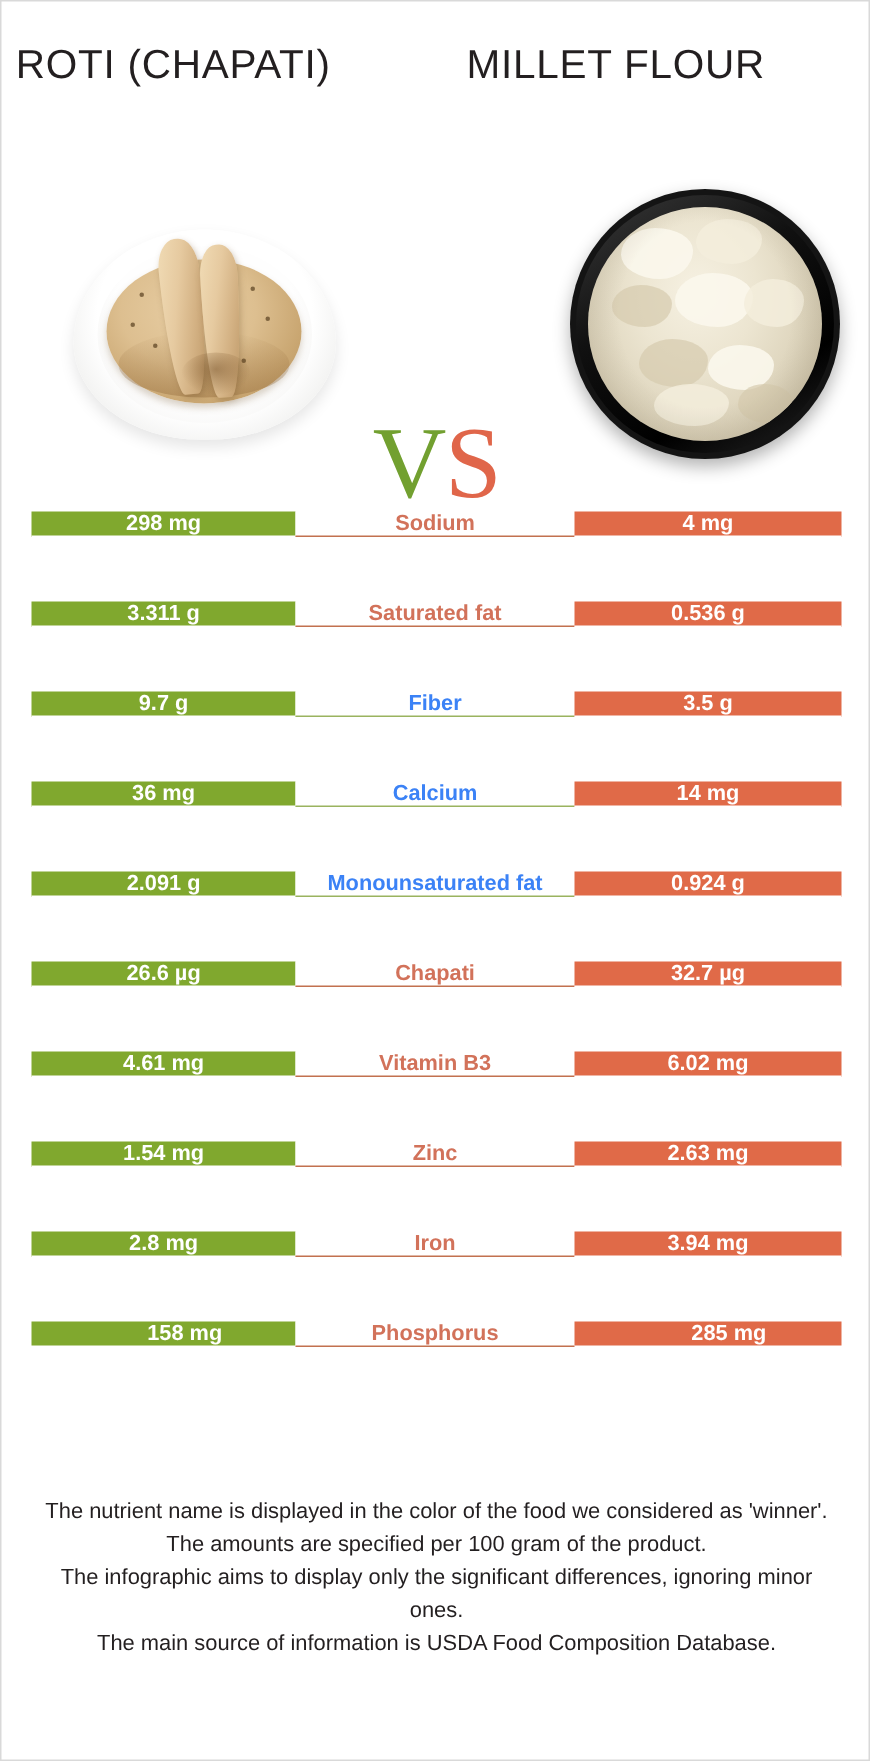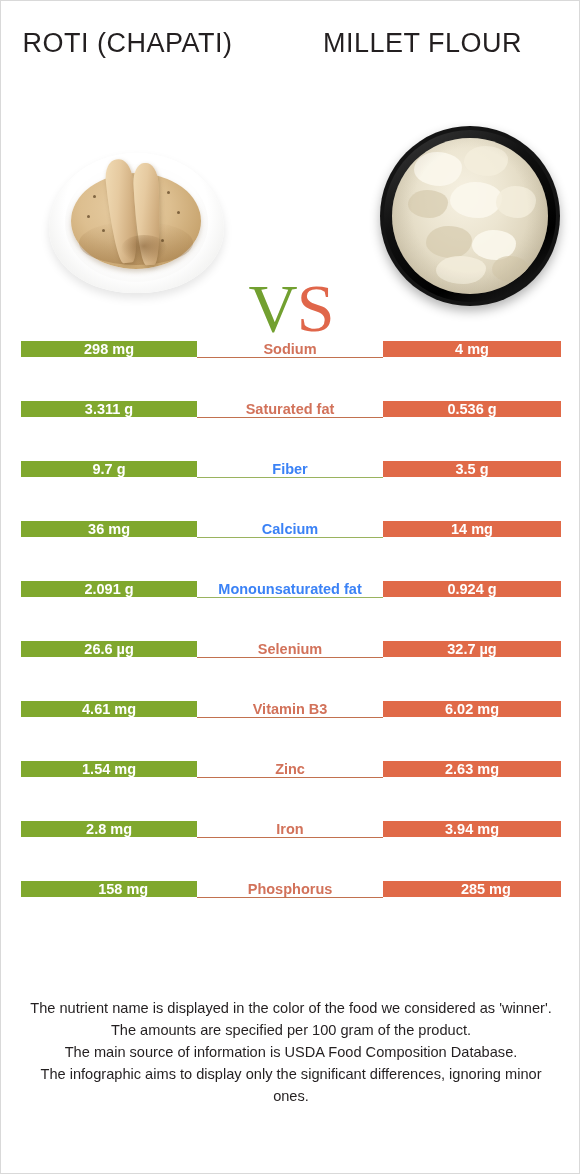--- a/index.html
+++ b/index.html
@@ -23,21 +23,20 @@
   }
 
   
   .titles {
     position: absolute;
     top: 18px;
     left: 0;
     width: 524px;
     height: 86px;
     display: flex;
-    margin-left: 12px;
   }
   .title {
     flex: 1;
     text-align: center;
     font-size: 27px;
     line-height: 33px;
     font-weight: 300;
     letter-spacing: 0.5px;
     color: #231f20;
     text-transform: uppercase;
@@ -323,21 +322,21 @@
         <div class="cell mid win-green">Calcium</div>
         <div class="cell right">14 mg</div>
       </div>
       <div class="row">
         <div class="cell left">2.091 g</div>
         <div class="cell mid win-green">Monounsaturated fat</div>
         <div class="cell right">0.924 g</div>
       </div>
       <div class="row">
         <div class="cell left">26.6 µg</div>
-        <div class="cell mid win-orange">Selenium</div>
+        <div class="cell mid win-orange">Chapati</div>
         <div class="cell right">32.7 µg</div>
       </div>
       <div class="row">
         <div class="cell left">4.61 mg</div>
         <div class="cell mid win-orange">Vitamin B3</div>
         <div class="cell right">6.02 mg</div>
       </div>
       <div class="row">
         <div class="cell left">1.54 mg</div>
         <div class="cell mid win-orange">Zinc</div>
@@ -351,17 +350,17 @@
       <div class="row">
         <div class="cell left">158 mg</div>
         <div class="cell mid win-orange">Phosphorus</div>
         <div class="cell right">285 mg</div>
       </div>
     </div>
 
   <div class="footer">
     <div>The nutrient name is displayed in the color of the food we considered as 'winner'.</div>
     <div>The amounts are specified per 100 gram of the product.</div>
+    <div>The infographic aims to display only the significant differences, ignoring minor ones.</div>
     <div>The main source of information is USDA Food Composition Database.</div>
-    <div>The infographic aims to display only the significant differences, ignoring minor ones.</div>
   </div>
 
 </div>
 
 </body></html>

